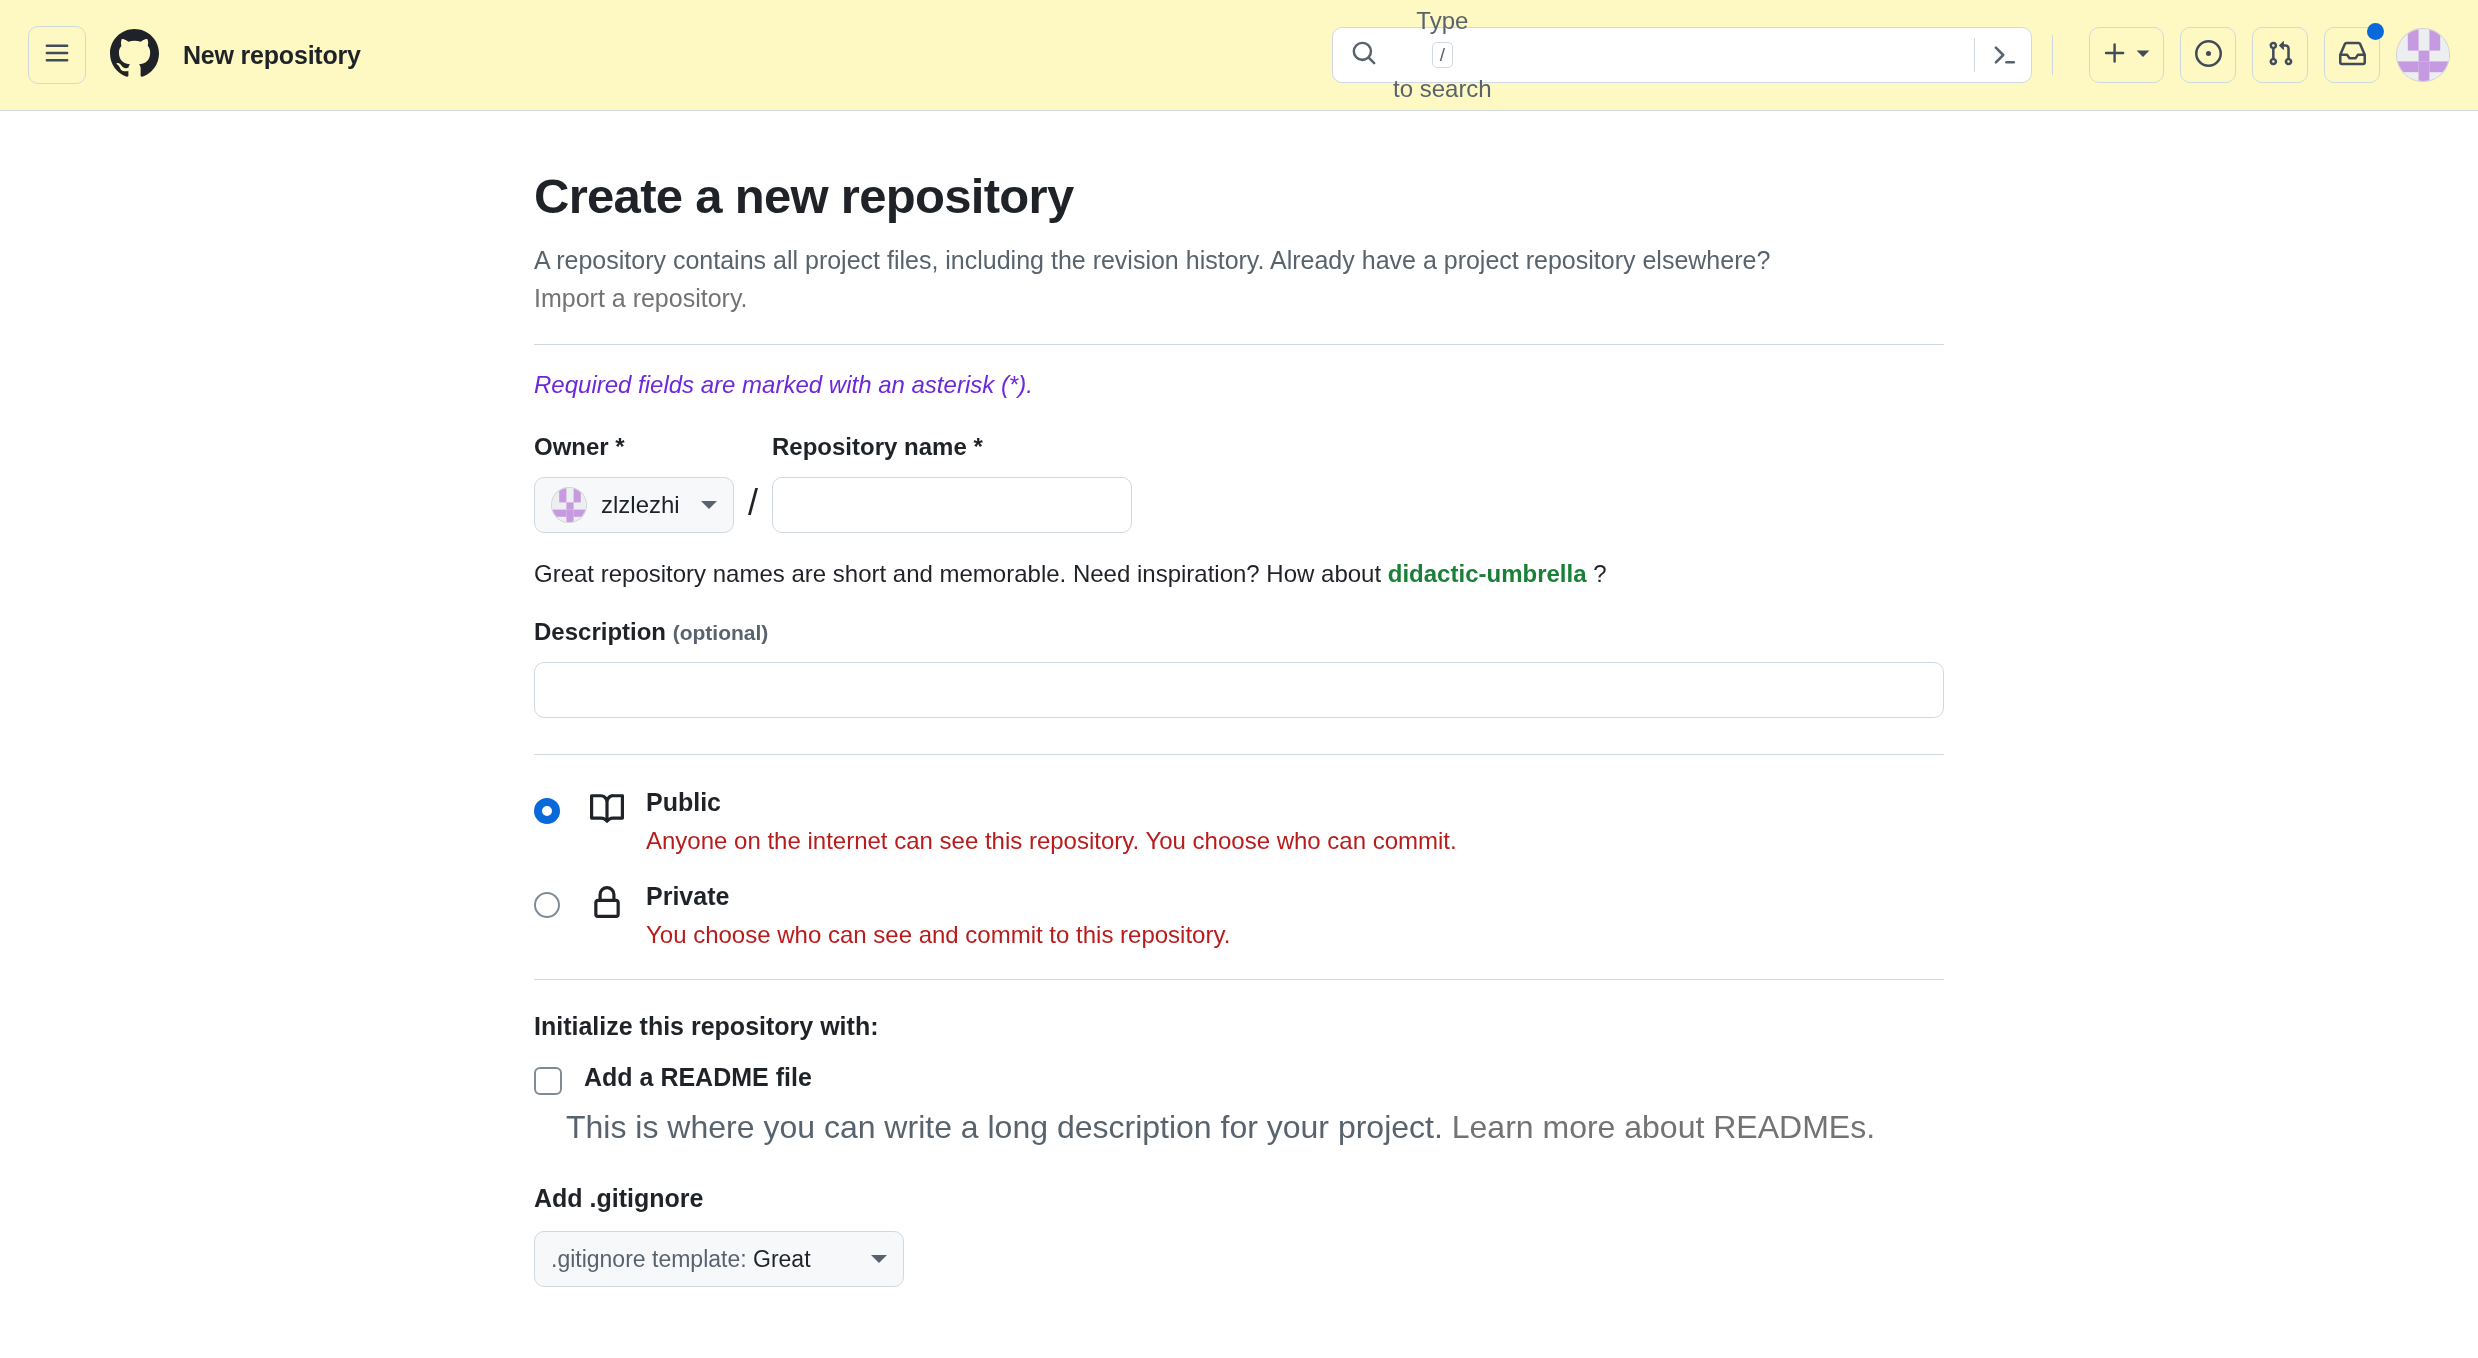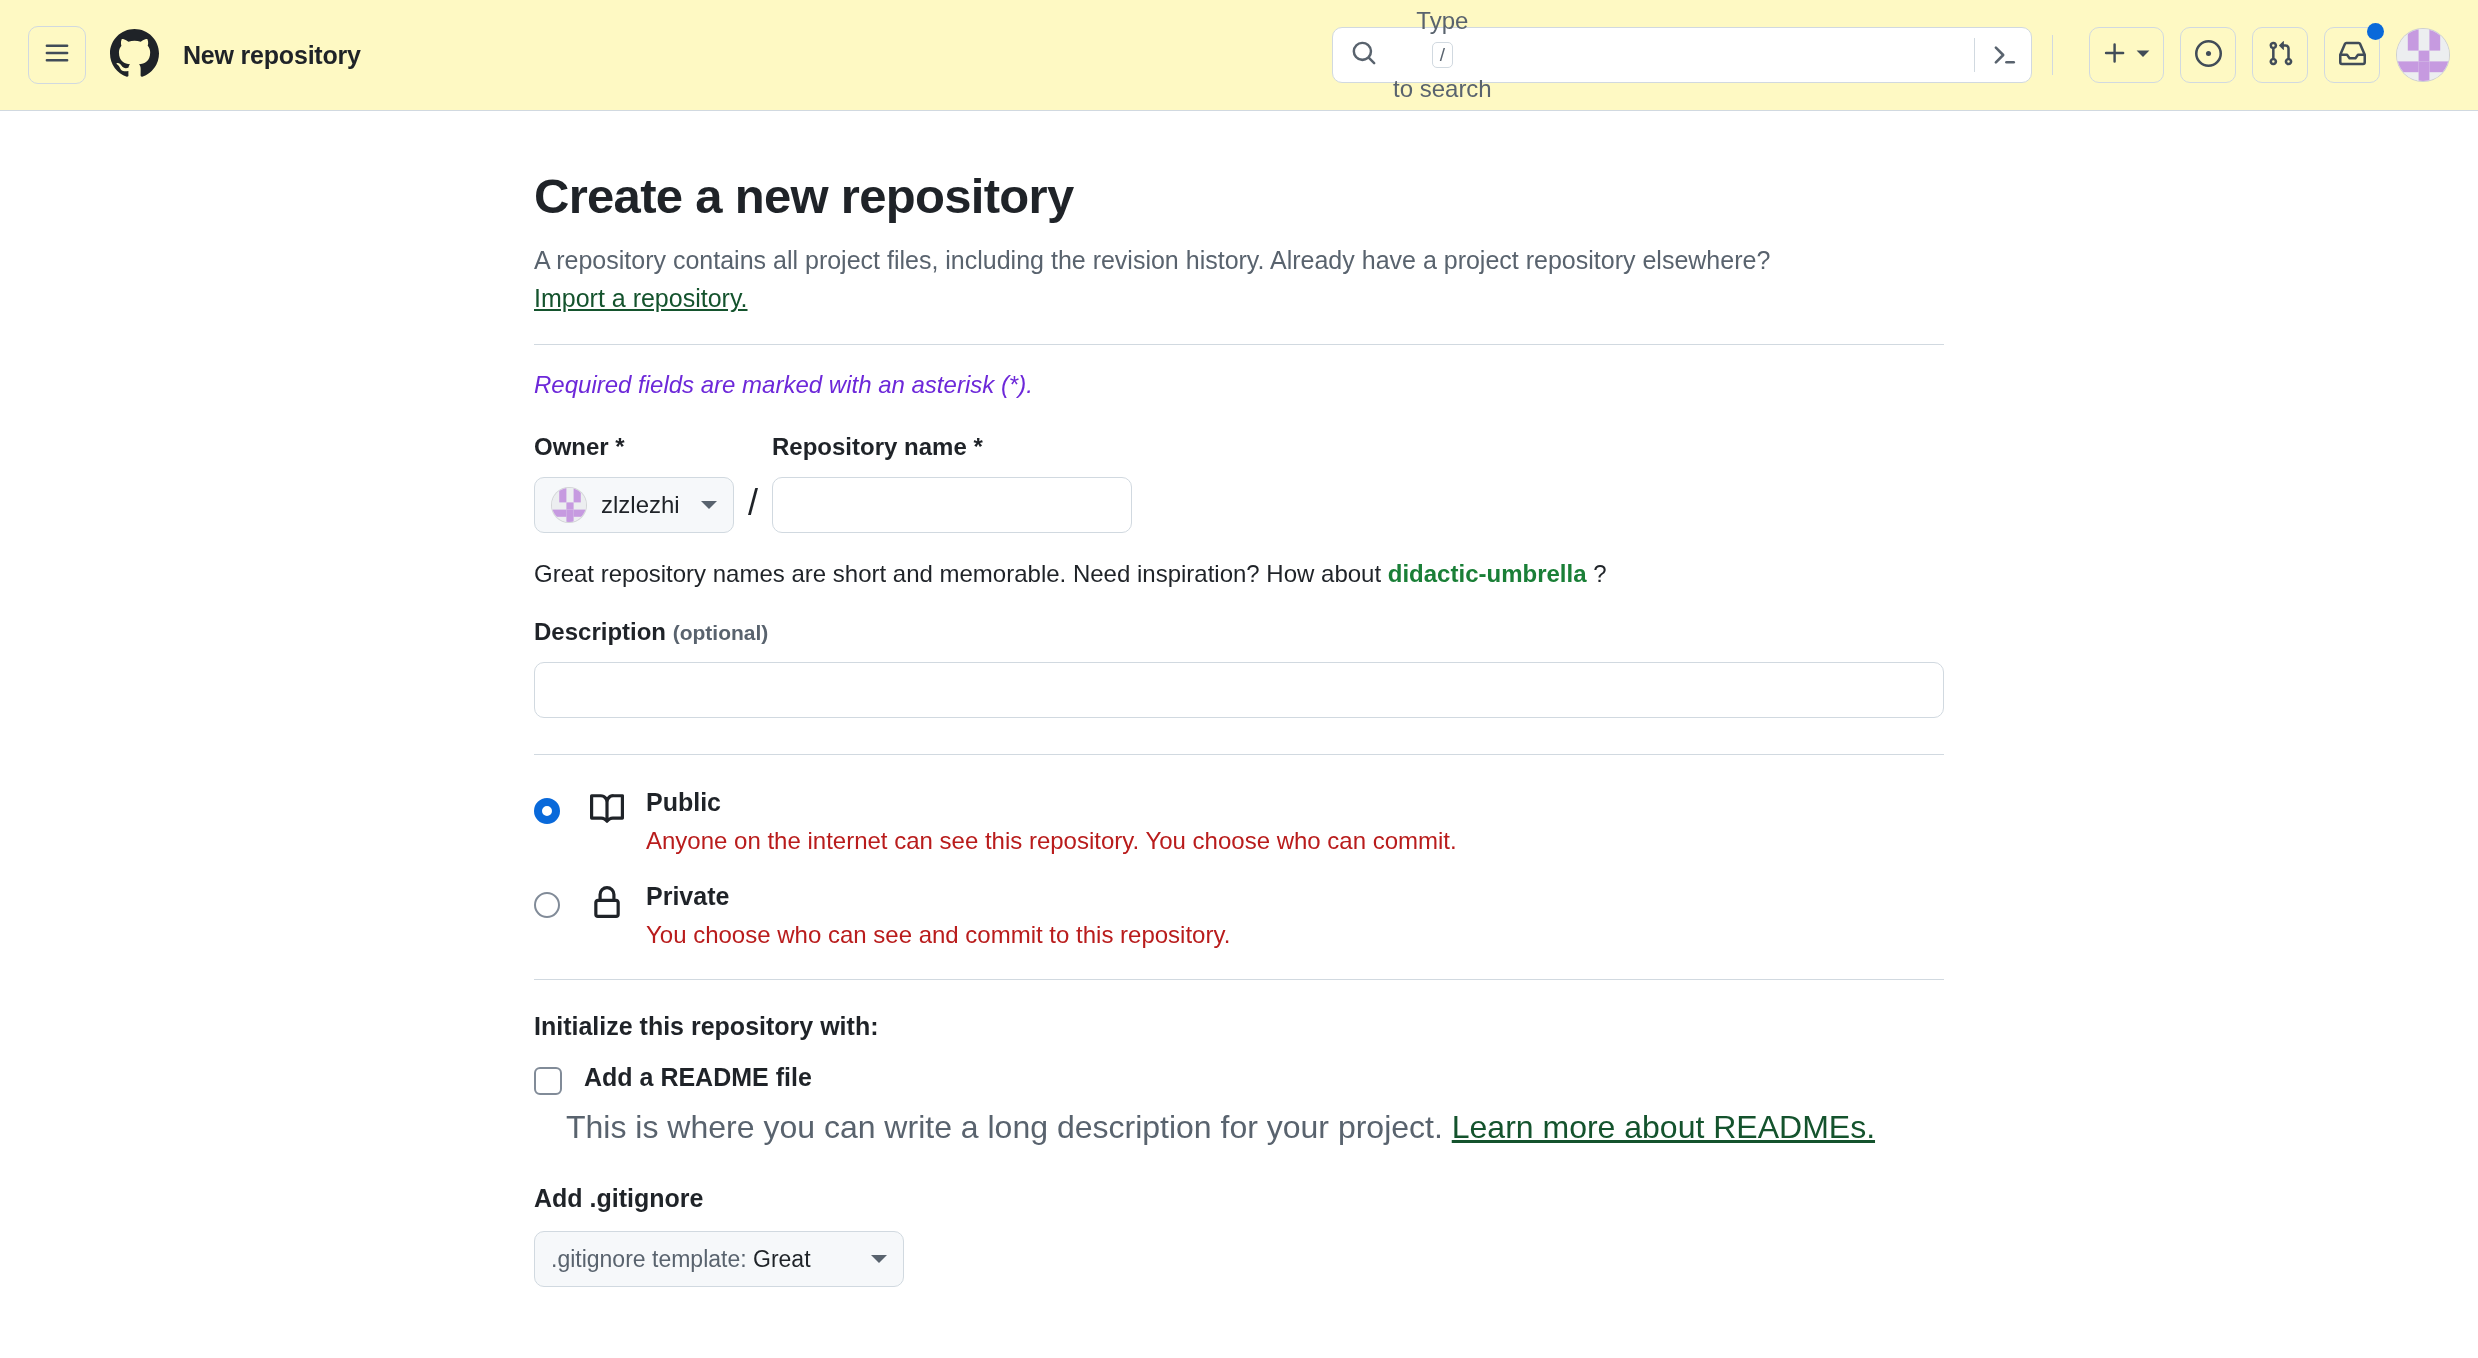--- a/index.html
+++ b/index.html
@@ -141,22 +141,21 @@
     line-height: 1.15;
   }
   .subtitle {
     margin-top: 17px;
     font-size: 25px;
     line-height: 1.52;
     color: #59636e;
     max-width: 1310px;
   }
   .subtitle a, .link {
-    color: #14532d;
-    text-decoration: underline;
+    color: #737373;
     cursor: pointer;
   }
   .rule {
     height: 1px;
     background: #d1d9e0;
     margin: 27px 0 0 0;
   }
   .required-note {
     margin-top: 26px;
     font-size: 24px;

